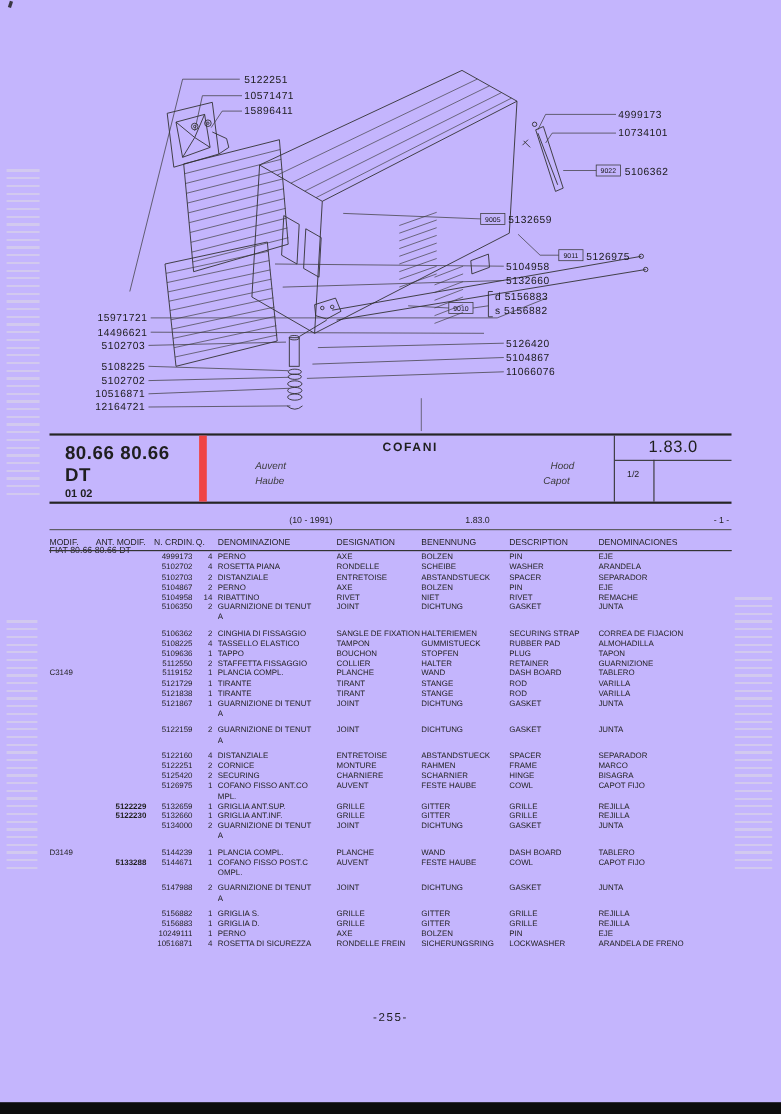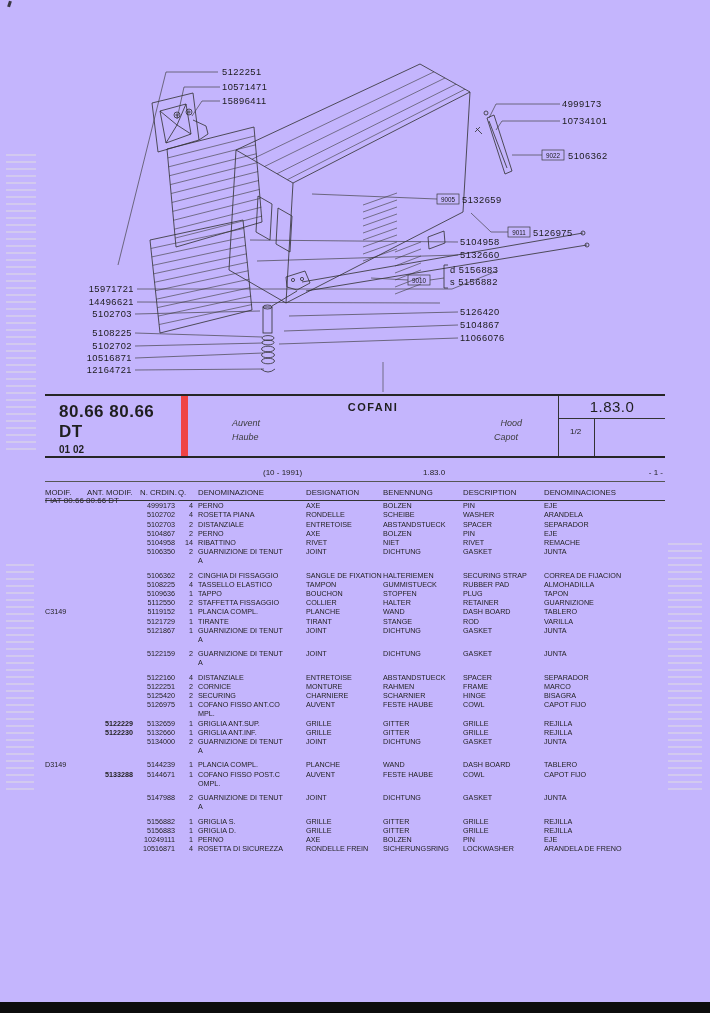--- a/index.html
+++ b/index.html
@@ -400,20 +400,31 @@
           <td class="c-q">1</td>
           <td class="c-it">TIRANTE</td>
           <td class="c-fr">TIRANT</td>
           <td class="c-de">STANGE</td>
           <td class="c-en">ROD</td>
           <td class="c-es">VARILLA</td>
         </tr>
         <tr>
           <td class="c-modif"></td>
           <td class="c-ant"></td>
+          <td class="c-n">5121838</td>
+          <td class="c-q">1</td>
+          <td class="c-it">TIRANTE</td>
+          <td class="c-fr">TIRANT</td>
+          <td class="c-de">STANGE</td>
+          <td class="c-en">ROD</td>
+          <td class="c-es">VARILLA</td>
+        </tr>
+        <tr>
+          <td class="c-modif"></td>
+          <td class="c-ant"></td>
           <td class="c-n">5121867</td>
           <td class="c-q">1</td>
           <td class="c-it">GUARNIZIONE DI TENUT
 A</td>
           <td class="c-fr">JOINT</td>
           <td class="c-de">DICHTUNG</td>
           <td class="c-en">GASKET</td>
           <td class="c-es">JUNTA</td>
         </tr>
         <tr class="gap">
@@ -582,14 +593,15 @@
           <td class="c-q">4</td>
           <td class="c-it">ROSETTA DI SICUREZZA</td>
           <td class="c-fr">RONDELLE FREIN</td>
           <td class="c-de">SICHERUNGSRING</td>
           <td class="c-en">LOCKWASHER</td>
           <td class="c-es">ARANDELA DE FRENO</td>
         </tr>
       </tbody>
   </table>
 
+  <div class="footer">-255-</div>
   <div class="bottom-bar"></div>
 </div>
 
 </body></html>

